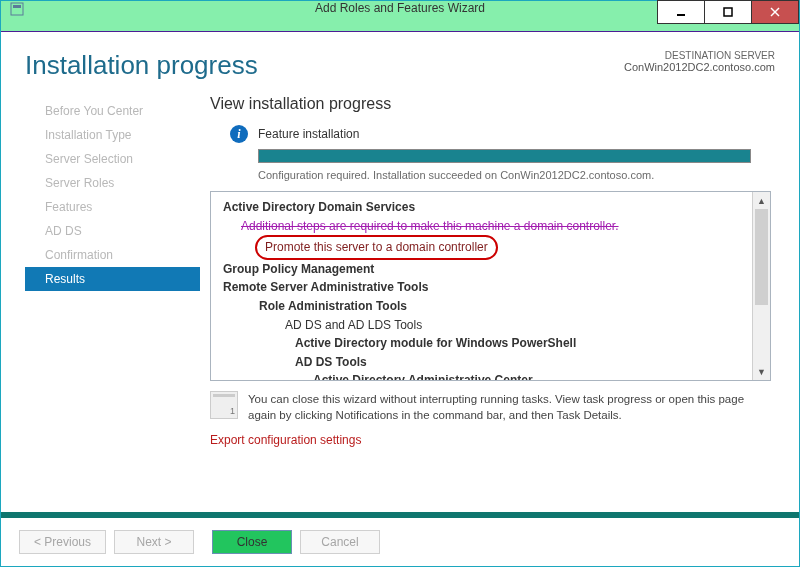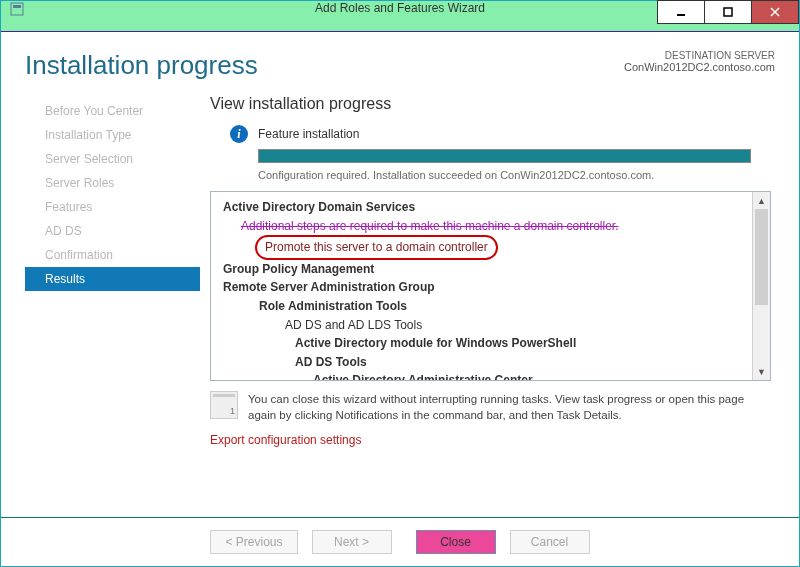--- a/index.html
+++ b/index.html
@@ -42,22 +42,22 @@
   .tree .l4{margin-left:72px;font-weight:bold}
   .tree .l5{margin-left:90px;font-weight:bold}
   .tree .note{font-weight:normal;color:#a21caf;text-decoration:line-through}
   .link{color:#7f1d1d;font-weight:normal;cursor:pointer}
   .callout{border:2px solid #c00;border-radius:14px;padding:1px 8px;display:inline-block;margin-left:14px}
   .hint-row{display:flex;align-items:flex-start;margin-top:10px;margin-right:8px}
   .hint-icon{width:28px;height:28px;background:#efefef;border:1px solid #ccc;margin-right:10px;display:flex;align-items:flex-end;justify-content:flex-end;font-size:9px;color:#777;padding:2px;box-sizing:border-box;position:relative}
   .hint-icon::before{content:"";position:absolute;top:2px;left:2px;right:2px;height:3px;background:#ccc}
   .hint-text{flex:1;font-size:11.5px;color:#444;line-height:1.4}
   .export-link{margin-top:10px;color:#b91c1c;font-size:12px;cursor:pointer}
-  .footer{border-top:1px solid #0f766e;padding:12px 18px;display:flex;justify-content:center;gap:14px}
-  .btn{min-width:80px;height:24px;border:1px solid #adadad;background:#ec4899;font-size:12px;color:#333;padding:0 14px;cursor:default}
+  .footer{border-top:6px solid #0f766e;padding:12px 18px;display:flex;justify-content:flex-start;gap:8px}
+  .btn{min-width:80px;height:24px;border:1px solid #adadad;background:#22c55e;font-size:12px;color:#333;padding:0 14px;cursor:default}
   .btn.disabled{color:#a6a6a6;background:#f7f7f7;border-color:#d0d0d0}
   .btn.primary{border-color:#6a8fb5}
 </style>
 </head>
 <body>
 
 <div class="window">
 
   <div class="titlebar">
     <span class="titlebar-icon">
@@ -120,21 +120,21 @@
           <div class="progress-bar"></div>
           <div class="progress-msg">Configuration required. Installation succeeded on ConWin2012DC2.contoso.com.</div>
         </div>
 
         <div class="feature-box">
           <div class="tree">
             <div class="l0">Active Directory Domain Services</div>
             <div class="l1 note">Additional steps are required to make this machine a domain controller.</div>
             <div class="l1"><span class="callout"><span class="link">Promote this server to a domain controller</span></span></div>
             <div class="l0">Group Policy Management</div>
-            <div class="l0">Remote Server Administration Group</div>
+            <div class="l0">Remote Server Administrative Tools</div>
             <div class="l2">Role Administration Tools</div>
             <div class="l3">AD DS and AD LDS Tools</div>
             <div class="l4">Active Directory module for Windows PowerShell</div>
             <div class="l4">AD DS Tools</div>
             <div class="l5">Active Directory Administrative Center</div>
 
           </div>
           <div class="scrollbar">
             <div class="sb-btn">▲</div>
             <div class="sb-track">

